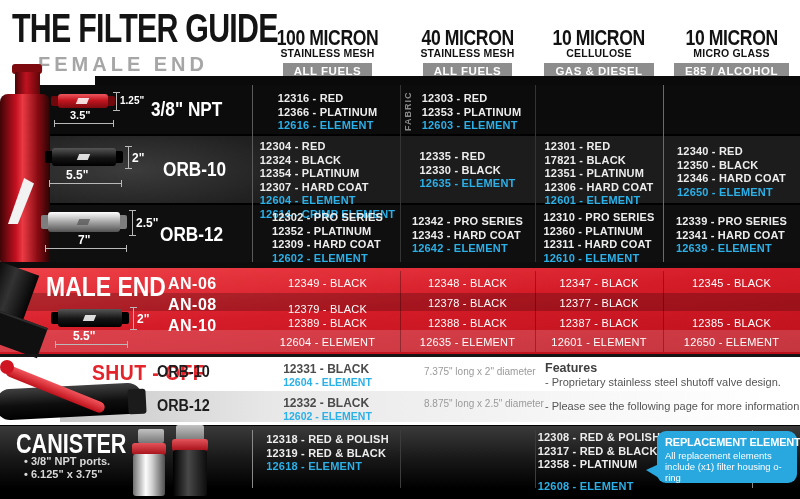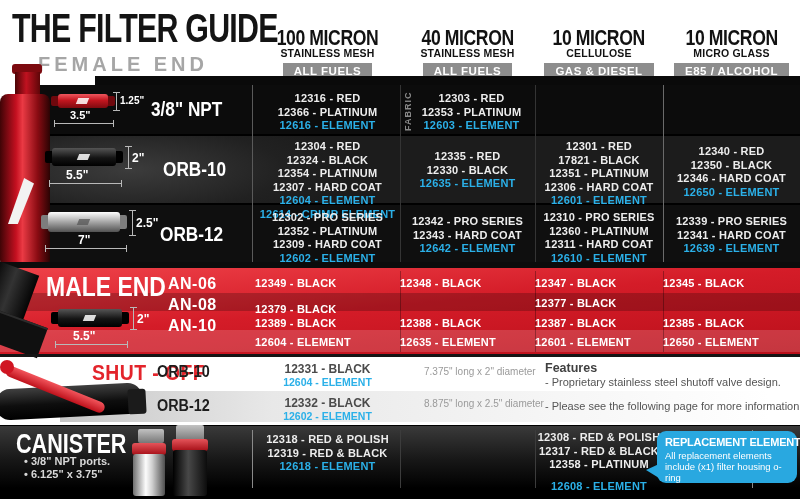--- a/index.html
+++ b/index.html
@@ -19,21 +19,21 @@
 .frow{position:absolute;left:40px;width:760px}
 .frow1{top:85px;height:49px;background:#0c0c0c}
 .frow2{top:136px;height:67px;background:radial-gradient(ellipse 220px 60px at 90px 50%,#3c3c3c,#212121 70%,#1c1c1c)}
 .frow3{top:205px;height:57px;background:#0f0f0f}
 .vdiv{width:1px}
 .rowlabel{color:#fff;font-weight:bold;font-size:21px;white-space:nowrap;transform:scaleX(.82);transform-origin:left top}
 .pline{font-size:11px;font-weight:bold;color:#ededed;line-height:13.5px;white-space:nowrap;letter-spacing:.2px}
 .eline{color:#2bb0e8}
 .gap{margin-top:0}
 .cell{position:absolute;text-align:center}
-.cell>div{display:inline-block;text-align:center}
+.cell>div{display:inline-block;text-align:left}
 .fabric{color:#8a8a8a;font-weight:bold;font-size:9px;letter-spacing:1px;writing-mode:vertical-rl;transform:rotate(180deg)}
 
 .dimline-h{position:absolute;height:1px;background:#b9b9b9}
 .dimline-h::before,.dimline-h::after{content:"";position:absolute;top:-3px;width:1px;height:7px;background:#b9b9b9}
 .dimline-h::before{left:0}.dimline-h::after{right:0}
 .dimline-v{position:absolute;width:1px;background:#b9b9b9}
 .dimline-v::before,.dimline-v::after{content:"";position:absolute;left:-3px;height:1px;width:7px;background:#b9b9b9}
 .dimline-v::before{top:0}.dimline-v::after{bottom:0}
 .dimlabel{position:absolute;color:#fff;font-weight:bold;font-size:11px;white-space:nowrap}
 
@@ -41,21 +41,21 @@
 .filt .logo{position:absolute;left:50%;top:50%;width:11px;height:6px;margin:-3px 0 0 -6px;background:rgba(255,255,255,.85);transform:skewX(-22deg)}
 .filt .capL,.filt .capR{position:absolute;top:15%;width:7px;height:70%}
 .filt .capL{left:-7px;border-radius:2px 0 0 2px}
 .filt .capR{right:-7px;border-radius:0 2px 2px 0}
 
 .male{left:0;top:262px;width:800px;height:95px;background:linear-gradient(175deg,#ef4249 0%,#d41c28 45%,#b90f1a 100%);border-top:6px solid #0c0c0c}
 .stripe-dark{left:0;top:293px;width:800px;height:18px;background:rgba(0,0,0,.22)}
 .stripe-light{left:0;top:330px;width:800px;height:22px;background:rgba(255,255,255,.16)}
 .maletitle{color:#fff;font-weight:bold;font-size:28px;white-space:nowrap;transform:scaleX(.82);transform-origin:left top}
 .anlabel{color:#fff;font-weight:bold;font-size:16px;letter-spacing:.5px;white-space:nowrap}
-.mcell{position:absolute;font-size:11px;font-weight:bold;color:#fff;white-space:nowrap;letter-spacing:.2px}
+.mcell{position:absolute;text-align:center;font-size:11px;font-weight:normal;color:#fff;white-space:nowrap;letter-spacing:.2px}
 
 .shutoff-sep{left:0;top:354px;width:800px;height:3px;background:#151515}
 .shutofftitle{color:#e3242b;font-weight:bold;font-size:22px;white-space:nowrap;letter-spacing:.5px;transform:scaleX(.88);transform-origin:left top}
 .solabel{color:#1d1d1d;font-weight:bold;font-size:16px;white-space:nowrap;transform:scaleX(.9);transform-origin:left top}
 .sopart{font-size:12px;font-weight:bold;color:#4b4b4b;line-height:14px;white-space:nowrap}
 .soelem{font-size:10.5px;font-weight:bold;color:#2bb0e8;line-height:12px;white-space:nowrap}
 .sodims{position:absolute;font-size:10px;color:#9a9a9a;white-space:nowrap}
 .graystripe{left:60px;top:391px;width:710px;height:31px;background:linear-gradient(90deg,#c6c6c6,#e8e8e8 30%,#f6f6f6 70%,#fff)}
 .feat-title{font-size:12.5px;font-weight:bold;color:#3f3f3f;white-space:nowrap}
 .feat-item{position:absolute;font-size:11px;color:#555;white-space:nowrap}
@@ -245,20 +245,21 @@
   <div class="abs anlabel" style="left:168px;top:275px">AN-06</div>
   <div class="abs anlabel" style="left:168px;top:296px">AN-08</div>
   <div class="abs anlabel" style="left:168px;top:317px">AN-10</div>
 
   <div class="mcell" style="left:255px;top:277px;width:145px">12349 - BLACK</div>
   <div class="mcell" style="left:400px;top:277px;width:135px">12348 - BLACK</div>
   <div class="mcell" style="left:535px;top:277px;width:128px">12347 - BLACK</div>
   <div class="mcell" style="left:663px;top:277px;width:137px">12345 - BLACK</div>
 
   <div class="mcell" style="left:255px;top:303px;width:145px">12379 - BLACK</div>
+  <div class="mcell" style="left:400px;top:297px;width:135px">12378 - BLACK</div>
   <div class="mcell" style="left:535px;top:297px;width:128px">12377 - BLACK</div>
 
   <div class="mcell" style="left:255px;top:317px;width:145px">12389 - BLACK</div>
   <div class="mcell" style="left:400px;top:317px;width:135px">12388 - BLACK</div>
   <div class="mcell" style="left:535px;top:317px;width:128px">12387 - BLACK</div>
   <div class="mcell" style="left:663px;top:317px;width:137px">12385 - BLACK</div>
 
   <div class="mcell eline" style="left:255px;top:336px;width:145px">12604 - ELEMENT</div>
   <div class="mcell eline" style="left:400px;top:336px;width:135px">12635 - ELEMENT</div>
   <div class="mcell eline" style="left:535px;top:336px;width:128px">12601 - ELEMENT</div>

